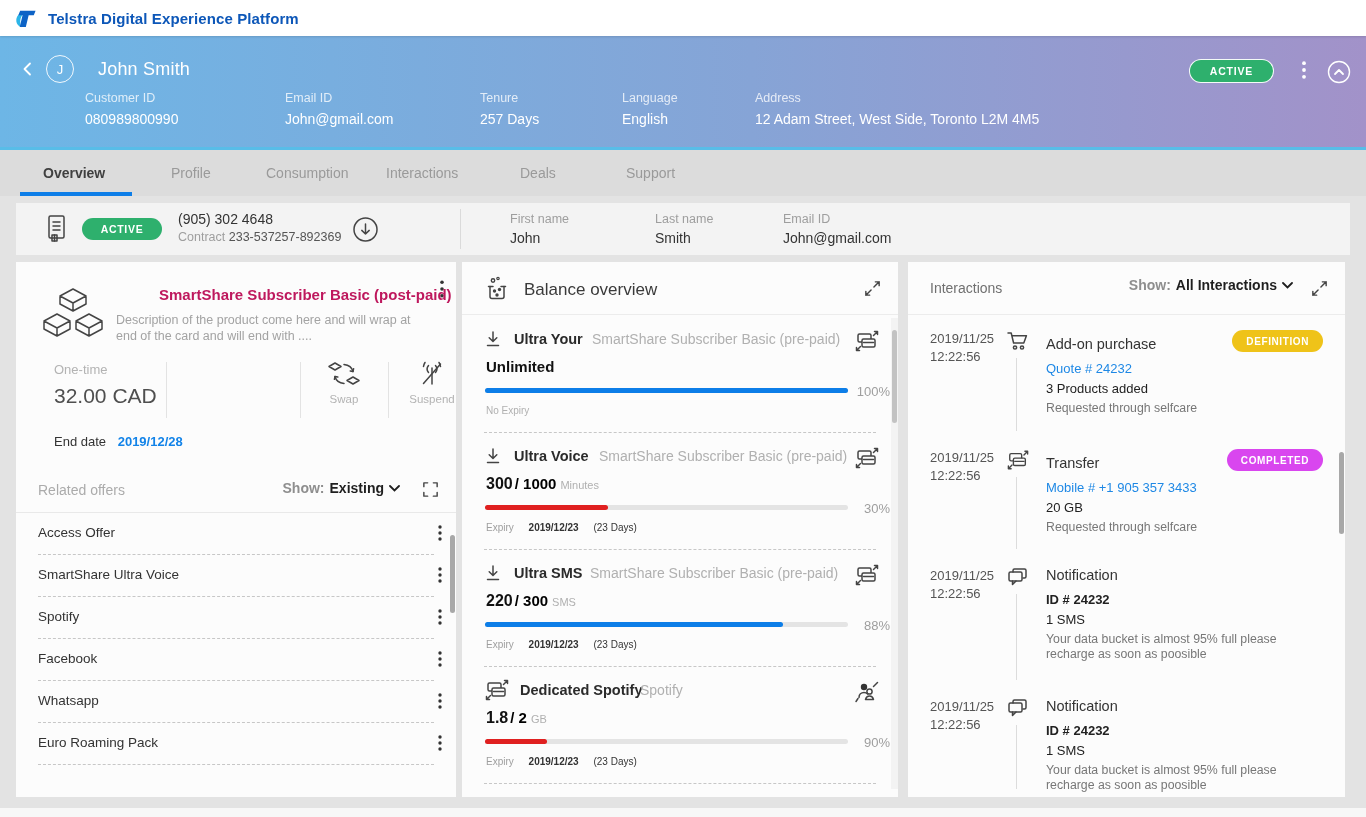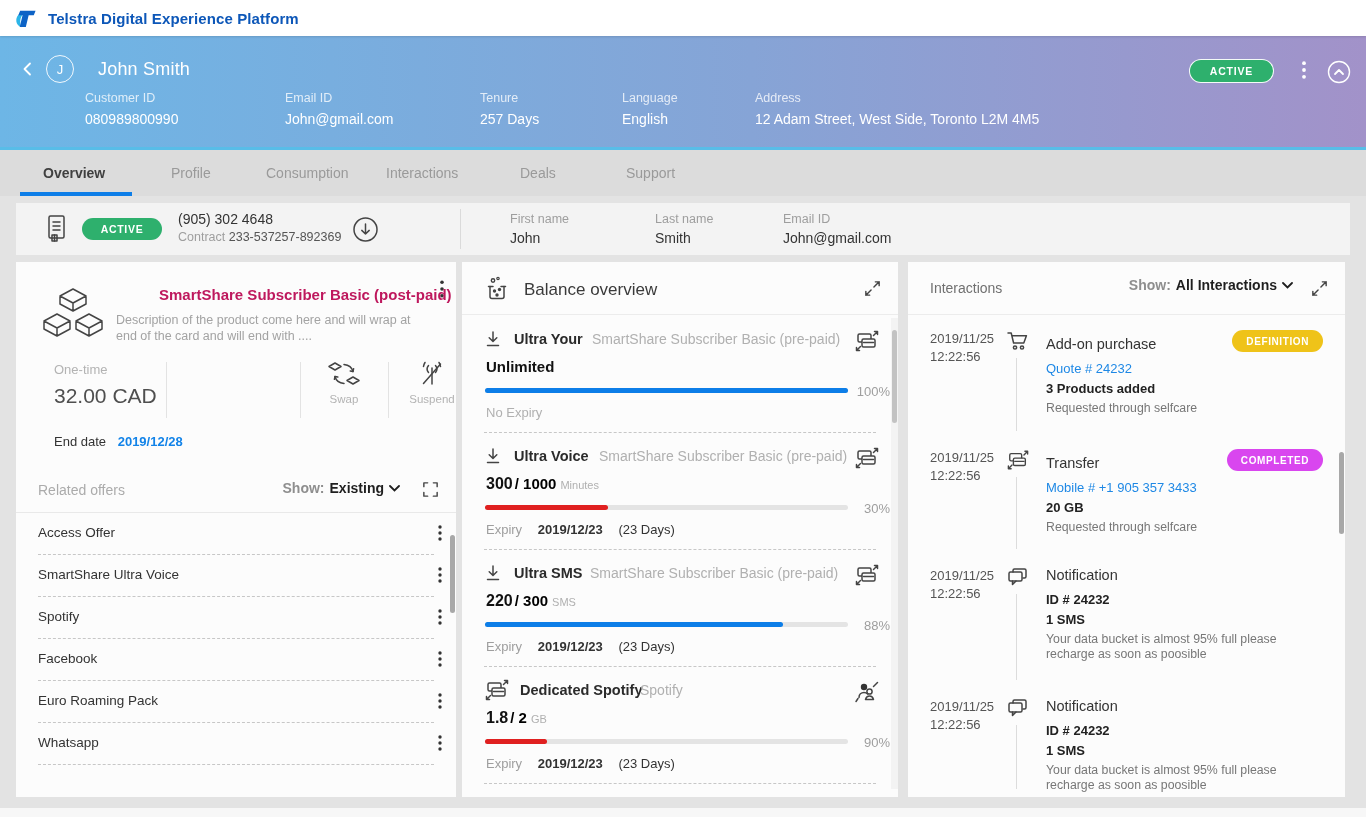--- a/index.html
+++ b/index.html
@@ -124,21 +124,21 @@
   .b-row1 .ri { position:absolute; right:18px; top:0; cursor:pointer; }
   .b-amt { margin:7px 0 0 24px; height:20px; display:flex; align-items:baseline; }
   .amt-main { font-size:15px; font-weight:bold; color:#111; }
   .amt-used { font-size:16px; font-weight:bold; color:#111; }
   .amt-total { font-size:15px; font-weight:bold; color:#000000; margin-left:2px; }
   .amt-unit { font-size:11px; color:#b0b0b0; margin-left:4px; }
   .b-barrow { position:relative; margin:6px 0 0 0; height:13px; }
   .b-track { position:absolute; left:23px; right:50px; top:4px; height:5px; border-radius:3px; background:#e4e4e4; }
   .b-fill { height:5px; border-radius:3px; }
   .b-pct { position:absolute; right:8px; top:0; font-size:13px; color:#9e9e9e; }
-  .b-exp { margin:8px 0 0 24px; font-size:13px; height:16px; }
+  .b-exp { margin:8px 0 0 24px; font-size:10px; height:16px; }
   .b-exp .el { color:#9e9e9e;text-align:right; }
   .b-exp .ed { color:#333; font-weight:bold; margin-left:12px; }
   .b-exp .ey { color:#333; margin-left:12px; }
   .b-exp .na { color:#b0b0b0; }
 
   
   .i-list { position:absolute; left:0; top:54px; width:100%; }
   .i-entry { position:relative; display:flex; padding-top:14px; }
   .i-entry.e0 { min-height:119px; } .i-entry.e1 { min-height:118px; }
   .i-entry.e2 { min-height:131px; } .i-entry.e3 { min-height:109px; }
@@ -146,21 +146,21 @@
   .i-iconcol { width:42px; flex:none; display:flex; flex-direction:column; align-items:flex-start; }
   .i-iconcol .i-icon { margin-left:2px; }
   .i-vline { width:1px; background:#dcdcdc; flex:1; margin:6px 0 4px 12px; }
   .i-content { flex:1; padding-right:22px; position:relative; }
   .i-trow { display:flex; align-items:flex-end; }
   .i-title { font-size:14.5px; color:#333; }
   .i-badge { margin-left:auto; height:22px; padding:0 14px; border-radius:12px; color:#fff;
              font-size:10px; font-weight:bold; letter-spacing:.6px; display:flex; align-items:center; }
   .i-link { margin-top:9px; font-size:13px; color:#1e88e5; cursor:pointer; }
   .i-dark1 { margin-top:9px; font-size:13px; color:#222; font-weight:bold; }
-  .i-l2 { margin-top:5px; font-size:13px; color:#222; font-weight:bold; }
+  .i-l2 { margin-top:5px; font-size:13px; color:#222; font-weight:normal; }
   .i-l3 { margin-top:5px; font-size:12.3px; color:#777; line-height:15px; max-width:300px; }
 
   .bottom-strip { position:absolute; left:0; bottom:0; width:1366px; height:9px; background:#f7f7f7; }
 
   .st { stroke:#444; stroke-width:1.5; fill:none; stroke-linecap:round; stroke-linejoin:round; }
   .stw { stroke:#fff; stroke-width:1.8; fill:none; stroke-linecap:round; stroke-linejoin:round; }
 </style>
 </head>
 <body>
 
@@ -391,32 +391,32 @@
         <span class="kebab">
             <svg width="4" height="16" viewBox="0 0 4 16">
               <circle cx="2" cy="2" r="1.7" fill="#333"></circle>
               <circle cx="2" cy="8" r="1.7" fill="#333"></circle>
               <circle cx="2" cy="14" r="1.7" fill="#333"></circle>
             </svg>
           </span>
         <span class="dash"></span>
       </div>
       <div class="ro-item">
-        <span class="t">Euro Roaming Pack</span>
+        <span class="t">Whatsapp</span>
         <span class="kebab">
             <svg width="4" height="16" viewBox="0 0 4 16">
               <circle cx="2" cy="2" r="1.7" fill="#333"></circle>
               <circle cx="2" cy="8" r="1.7" fill="#333"></circle>
               <circle cx="2" cy="14" r="1.7" fill="#333"></circle>
             </svg>
           </span>
         <span class="dash"></span>
       </div>
       <div class="ro-item">
-        <span class="t">Whatsapp</span>
+        <span class="t">Euro Roaming Pack</span>
         <span class="kebab">
             <svg width="4" height="16" viewBox="0 0 4 16">
               <circle cx="2" cy="2" r="1.7" fill="#333"></circle>
               <circle cx="2" cy="8" r="1.7" fill="#333"></circle>
               <circle cx="2" cy="14" r="1.7" fill="#333"></circle>
             </svg>
           </span>
         <span class="dash"></span>
       </div>
     </div>

